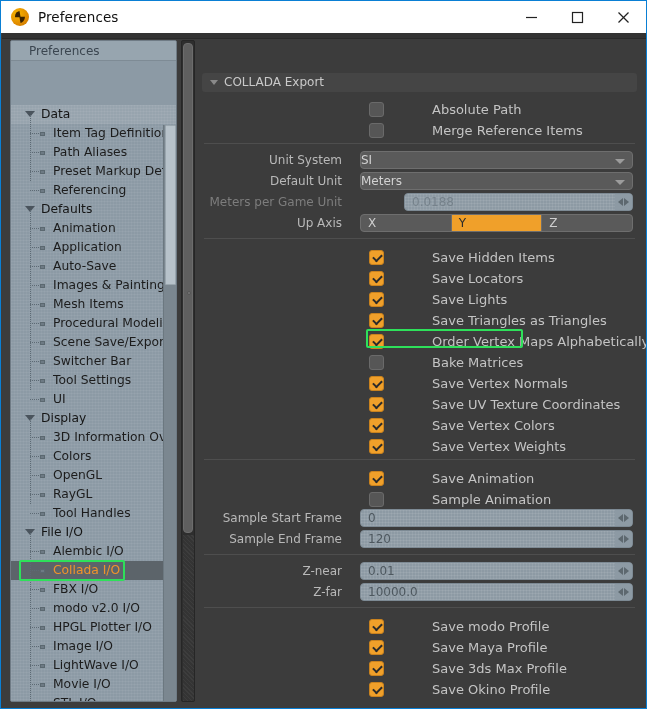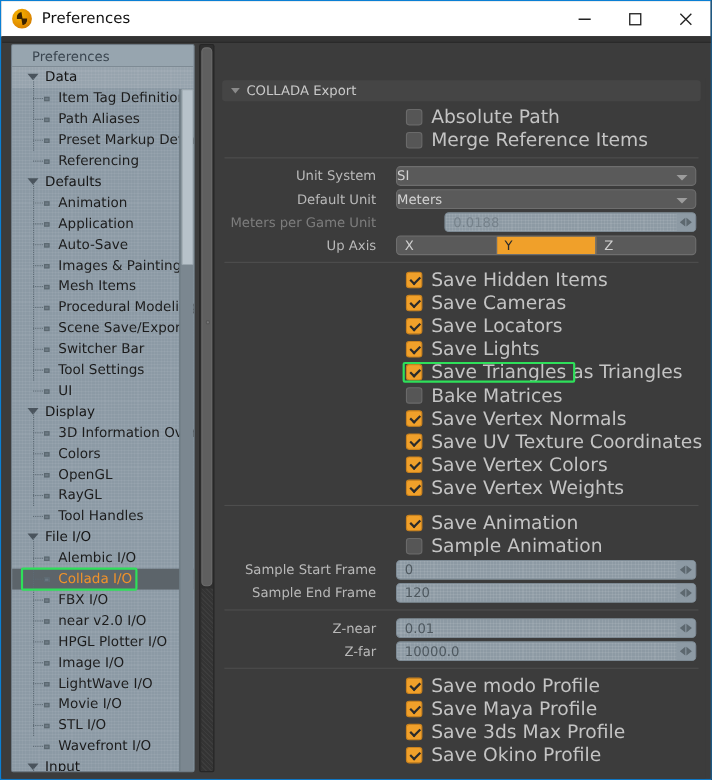--- a/index.html
+++ b/index.html
@@ -93,21 +93,21 @@
   .tree-row {
     position: relative;
     height: 19px; line-height: 19px;
     font-size: 12.3px;
     color: #1c1c1c;
     white-space: nowrap;
     cursor: default;
   }
   .tree-row.group { padding-left: 30px; color: #151515; }
   .tree-row.leaf  { padding-left: 42px; }
-  .tree-row.group.first { background: rgba(255,255,255,.10); }
+  .tree-row.group.first { background: rgba(255,255,255,.10); margin-top: 44px; }
   .tree-row .tri {
     position: absolute; left: 14px; top: 6px;
     width: 0; height: 0;
     border-left: 5px solid transparent;
     border-right: 5px solid transparent;
     border-top: 6px solid #4a545d;
   }
   .tree-row .bullet {
     position: absolute; left: 29px; top: 8px;
     width: 5px; height: 4px;
@@ -214,23 +214,24 @@
   }
   .row .lbl {
     width: 162px; text-align: right; padding-right: 18px;
     color: #b9b9b9; font-size: 12px;
     white-space: nowrap;
   }
   .row .lbl.dim { color: #7d7d7d; }
 
   
   .check-row {
-    display: flex; align-items: center;
+    display: flex; align-items: flex-end;
     height: 21px; padding-left: 171px;
-    font-size: 17px;
+    font-size: 13px;
+    gap: 40px;
   }
   .cbox {
     width: 15px; height: 15px;
     border-radius: 3px;
     background: #565656;
     border: 1px solid #6a6a6a;
     margin-right: 8px;
     position: relative;
     flex: 0 0 auto;
   }
@@ -396,21 +397,21 @@
             <div class="tree-row group"><span class="tri"></span><span class="label">Display</span></div>
             <div class="tree-row leaf"><span class="dash"></span><span class="bullet"></span><span class="label">3D Information Overlays</span></div>
             <div class="tree-row leaf"><span class="dash"></span><span class="bullet"></span><span class="label">Colors</span></div>
             <div class="tree-row leaf"><span class="dash"></span><span class="bullet"></span><span class="label">OpenGL</span></div>
             <div class="tree-row leaf"><span class="dash"></span><span class="bullet"></span><span class="label">RayGL</span></div>
             <div class="tree-row leaf"><span class="dash"></span><span class="bullet"></span><span class="label">Tool Handles</span></div>
             <div class="tree-row group"><span class="tri"></span><span class="label">File I/O</span></div>
             <div class="tree-row leaf"><span class="dash"></span><span class="bullet"></span><span class="label">Alembic I/O</span></div>
             <div class="tree-row leaf selected"><span class="dash"></span><span class="bullet"></span><span class="label">Collada I/O</span></div>
             <div class="tree-row leaf"><span class="dash"></span><span class="bullet"></span><span class="label">FBX I/O</span></div>
-            <div class="tree-row leaf"><span class="dash"></span><span class="bullet"></span><span class="label">near v2.0 I/O</span></div>
+            <div class="tree-row leaf"><span class="dash"></span><span class="bullet"></span><span class="label">modo v2.0 I/O</span></div>
             <div class="tree-row leaf"><span class="dash"></span><span class="bullet"></span><span class="label">HPGL Plotter I/O</span></div>
             <div class="tree-row leaf"><span class="dash"></span><span class="bullet"></span><span class="label">Image I/O</span></div>
             <div class="tree-row leaf"><span class="dash"></span><span class="bullet"></span><span class="label">LightWave I/O</span></div>
             <div class="tree-row leaf"><span class="dash"></span><span class="bullet"></span><span class="label">Movie I/O</span></div>
             <div class="tree-row leaf"><span class="dash"></span><span class="bullet"></span><span class="label">STL I/O</span></div>
             <div class="tree-row leaf"><span class="dash"></span><span class="bullet"></span><span class="label">Wavefront I/O</span></div>
             <div class="tree-row group"><span class="tri"></span><span class="label">Input</span></div>
             <div class="tree-vline" style="top: 10px; height: 66px;"></div>
             <div class="tree-vline" style="top: 105px; height: 180px;"></div>
             <div class="tree-vline" style="top: 314px; height: 85px;"></div>
@@ -469,33 +470,33 @@
               <span class="seg">Z</span>
             </span>
           </div>
           <div class="sep"></div>
           <div class="check-row">
             <span class="cbox on"></span>
             <span class="ctext">Save Hidden Items</span>
           </div>
           <div class="check-row">
             <span class="cbox on"></span>
-            <span class="ctext">Save Cameras</span>
-          </div>
-          <div class="check-row">
-            <span class="cbox on"></span>
             <span class="ctext">Save Locators</span>
           </div>
           <div class="check-row">
             <span class="cbox on"></span>
             <span class="ctext">Save Lights</span>
           </div>
           <div class="check-row">
             <span class="cbox on"></span>
             <span class="ctext">Save Triangles as Triangles</span>
+          </div>
+          <div class="check-row">
+            <span class="cbox on"></span>
+            <span class="ctext">Order Vertex Maps Alphabetically</span>
           </div>
           <div class="check-row">
             <span class="cbox"></span>
             <span class="ctext">Bake Matrices</span>
           </div>
           <div class="check-row">
             <span class="cbox on"></span>
             <span class="ctext">Save Vertex Normals</span>
           </div>
           <div class="check-row">

